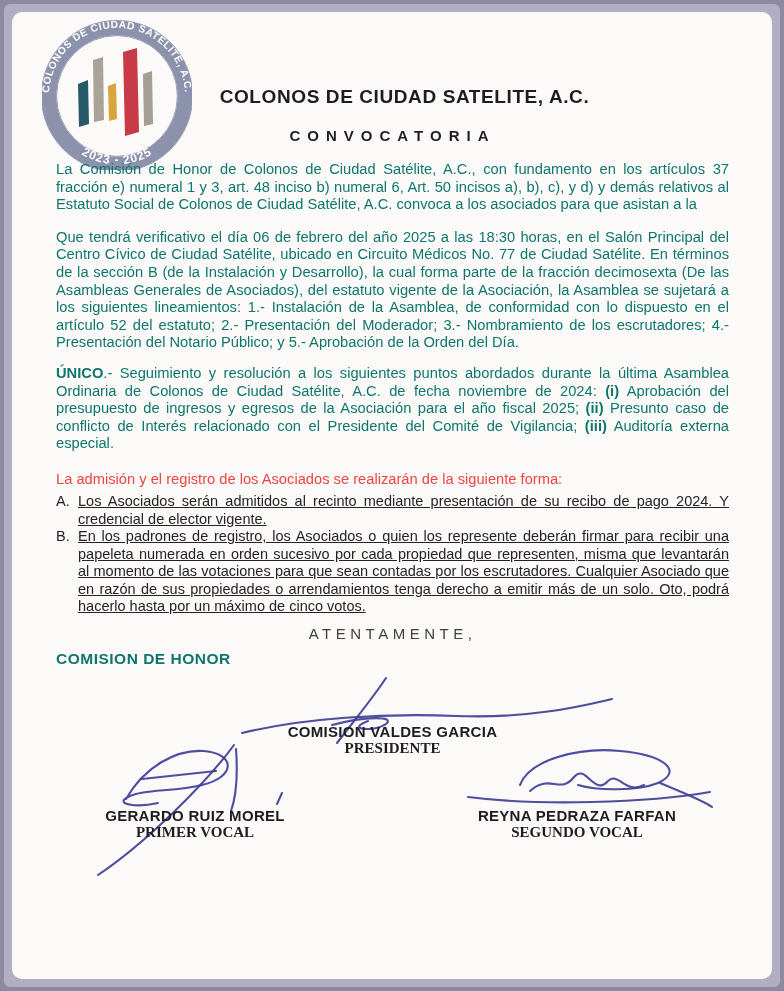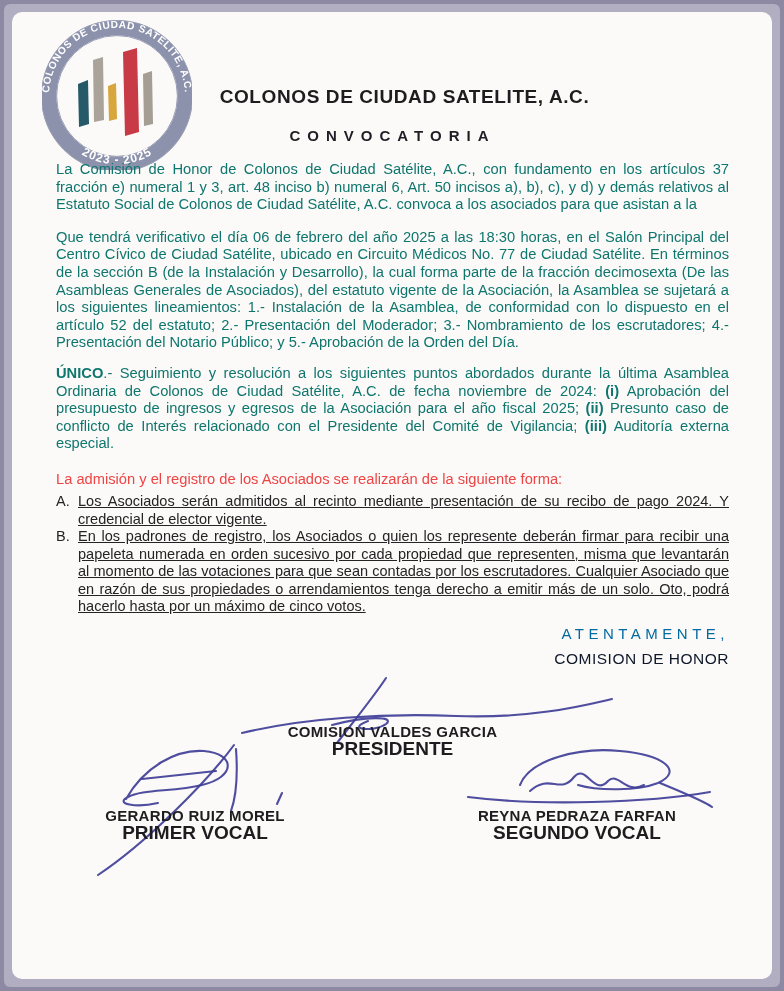--- a/index.html
+++ b/index.html
@@ -17,33 +17,33 @@
   p.body{margin:15px 0 0;font-size:14.7px;line-height:17.6px;text-align:justify;color:#0f766e;}
   .h-center{margin:17px 0 0;text-align:center;font-size:15.5px;font-weight:bold;
     line-height:19px;color:#1c1c1e;letter-spacing:.3px;}
   .h-orden{margin:16px 0 0;font-size:15px;}
   p.unico{margin-top:13px;}
   p.admission-intro{margin:17px 0 0;font-size:14.7px;line-height:18px;color:#ef4444;}
   .list{margin-top:5px;}
   .li{display:flex;font-size:14.5px;line-height:17.6px;color:#242426;}
   .li .marker{flex:none;width:22px;}
   .li .li-text{flex:1;text-align:justify;text-decoration:underline;}
-  .atentamente{margin:8px 0 0;text-align:right;font-size:15px;letter-spacing:4.5px;
-    line-height:20px;color:#0369a1;}
-  .comision{margin:5px 0 0;text-align:right;font-size:15.5px;font-weight:normal;
-    letter-spacing:.5px;line-height:19px;color:#0f172a;}
+  .atentamente{margin:8px 0 0;text-align:center;font-size:15px;letter-spacing:4.5px;
+    line-height:20px;color:#404040;}
+  .comision{margin:5px 0 0;text-align:left;font-size:15.5px;font-weight:bold;
+    letter-spacing:.5px;line-height:19px;color:#0f766e;}
   .sign-area{position:relative;height:215px;margin-top:3px;}
   .sig{position:absolute;pointer-events:none;}
   .sig path{fill:none;stroke:#3f3e97;stroke-width:2.1;stroke-linecap:round;opacity:.92;}
   .sig-president{left:178px;top:0;width:392px;height:76px;}
   .sig-gerardo{left:28px;top:66px;width:228px;height:146px;}
   .sig-reyna{left:402px;top:74px;width:262px;height:70px;}
   .name-block{position:absolute;text-align:center;font-weight:bold;color:#1d1d1f;}
   .name-block .n{font-size:15px;line-height:17px;letter-spacing:.3px;}
-  .name-block .r{font-size:19px;line-height:17px;}
+  .name-block .r{font-size:15px;line-height:17px;font-family:Liberation Serif, serif;}
   .president-block{left:0;width:100%;top:52px;}
   .vocal-left{left:16px;width:246px;top:136px;}
   .vocal-right{left:398px;width:246px;top:136px;}
   .b{font-weight:bold;}
 </style>
 </head>
 <body>
 
 <div class="scan-frame"></div>
 <div class="page">

